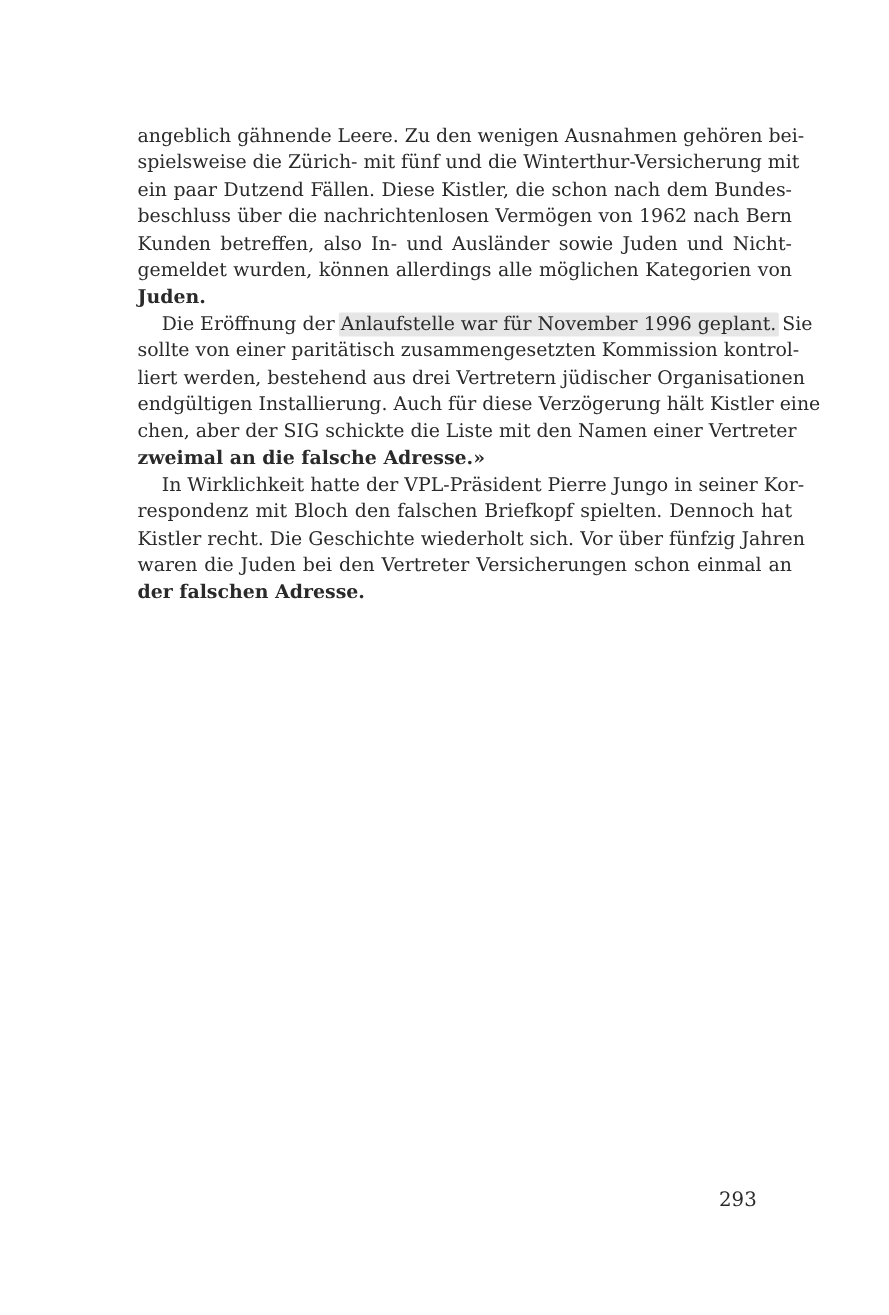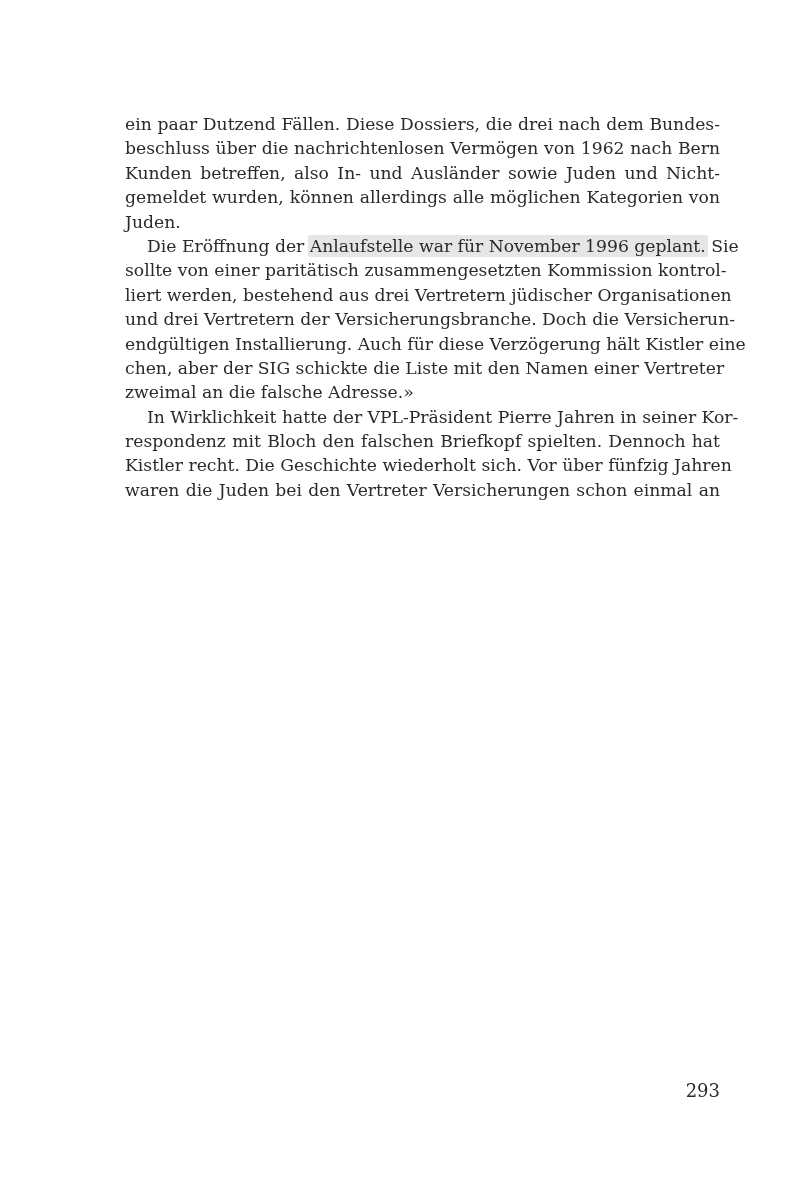--- a/index.html
+++ b/index.html
@@ -25,65 +25,68 @@
     }
     .line {
       display: block;
       white-space: nowrap;
       text-align: justify;
       text-align-last: justify;
       height: 24.4px;
     }
     .line.last {
       text-align-last: left;
+      font-weight: bold;
     }
     .line.indent {
       padding-left: 22px;
     }
     .hl {
       background: #e6e6e6;
       padding: 1px 2px;
       margin: 0 -2px;
       border-radius: 2px;
     }
     .page-number {
       position: absolute;
-      left: 660px;
+      left: 628px;
       top: 1080px;
       width: 60px;
       text-align: right;
       font-family: "DejaVu Serif", "Liberation Serif", serif;
       font-size: 18px;
       color: #2a2a2a;
     }
   </style>
 </head>
 <body>
 
 <div class="page">
 
   <div>
-    <span class="line">ein paar Dutzend Fällen. Diese Dossiers, die drei nach dem Bundes-</span>
+    <span class="line">angeblich gähnende Leere. Zu den wenigen Ausnahmen gehören bei-</span>
+    <span class="line">spielsweise die Zürich- mit fünf und die Winterthur-Versicherung mit</span>
+    <span class="line">ein paar Dutzend Fällen. Diese Kistler, die schon nach dem Bundes-</span>
     <span class="line">beschluss über die nachrichtenlosen Vermögen von 1962 nach Bern</span>
     <span class="line">Kunden betreffen, also In- und Ausländer sowie Juden und Nicht-</span>
     <span class="line">gemeldet wurden, können allerdings alle möglichen Kategorien von</span>
     <span class="line last">Juden.</span>
   </div>
 
   <div>
     <span class="line indent"><span>Die Eröffnung der </span><span class="hl">Anlaufstelle war für November 1996 geplant.</span><span> Sie</span></span>
     <span class="line">sollte von einer paritätisch zusammengesetzten Kommission kontrol-</span>
     <span class="line">liert werden, bestehend aus drei Vertretern jüdischer Organisationen</span>
-    <span class="line">und drei Vertretern der Versicherungsbranche. Doch die Versicherun-</span>
     <span class="line">endgültigen Installierung. Auch für diese Verzögerung hält Kistler eine</span>
     <span class="line">chen, aber der SIG schickte die Liste mit den Namen einer Vertreter</span>
     <span class="line last">zweimal an die falsche Adresse.»</span>
   </div>
 
   <div>
-    <span class="line indent">In Wirklichkeit hatte der VPL-Präsident Pierre Jahren in seiner Kor-</span>
+    <span class="line indent">In Wirklichkeit hatte der VPL-Präsident Pierre Jungo in seiner Kor-</span>
     <span class="line">respondenz mit Bloch den falschen Briefkopf spielten. Dennoch hat</span>
     <span class="line">Kistler recht. Die Geschichte wiederholt sich. Vor über fünfzig Jahren</span>
     <span class="line">waren die Juden bei den Vertreter Versicherungen schon einmal an</span>
+    <span class="line last">der falschen Adresse.</span>
   </div>
 </div>
 
 <div class="page-number">293</div>
 
 </body></html>

